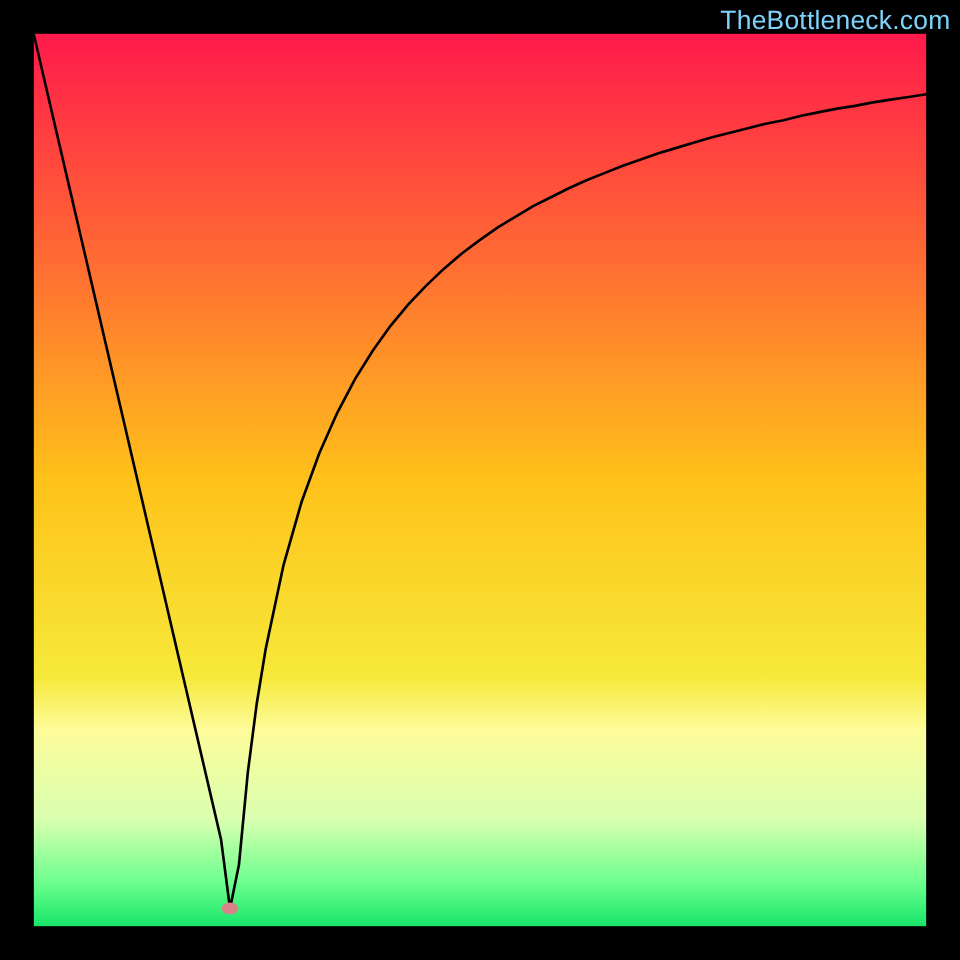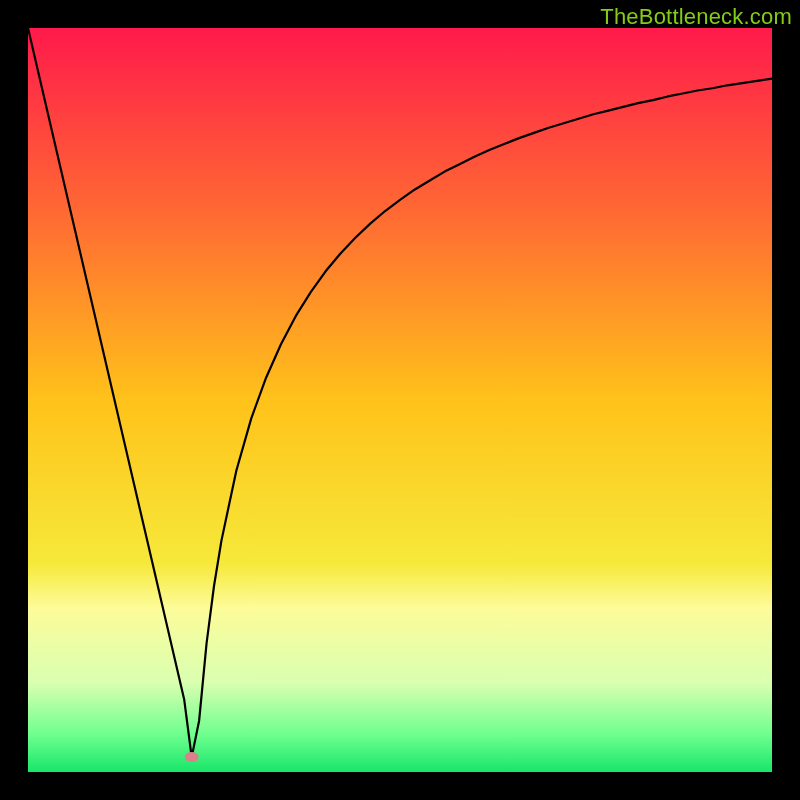--- a/index.html
+++ b/index.html
@@ -24,21 +24,21 @@
     top: 0;
     width: 744px;
     height: 744px;
   }
   .watermark {
     position: absolute;
     top: 4px;
     right: 8px;
     font-family: Arial, Helvetica, sans-serif;
     font-size: 22px;
-    color: #84cc16;
+    color: #7dd3fc;
     font-weight: 500;
     letter-spacing: 0.2px;
     margin-left: 28px;
   }
   svg {
     display: block;
   }
 </style>
 </head>
 <body>

